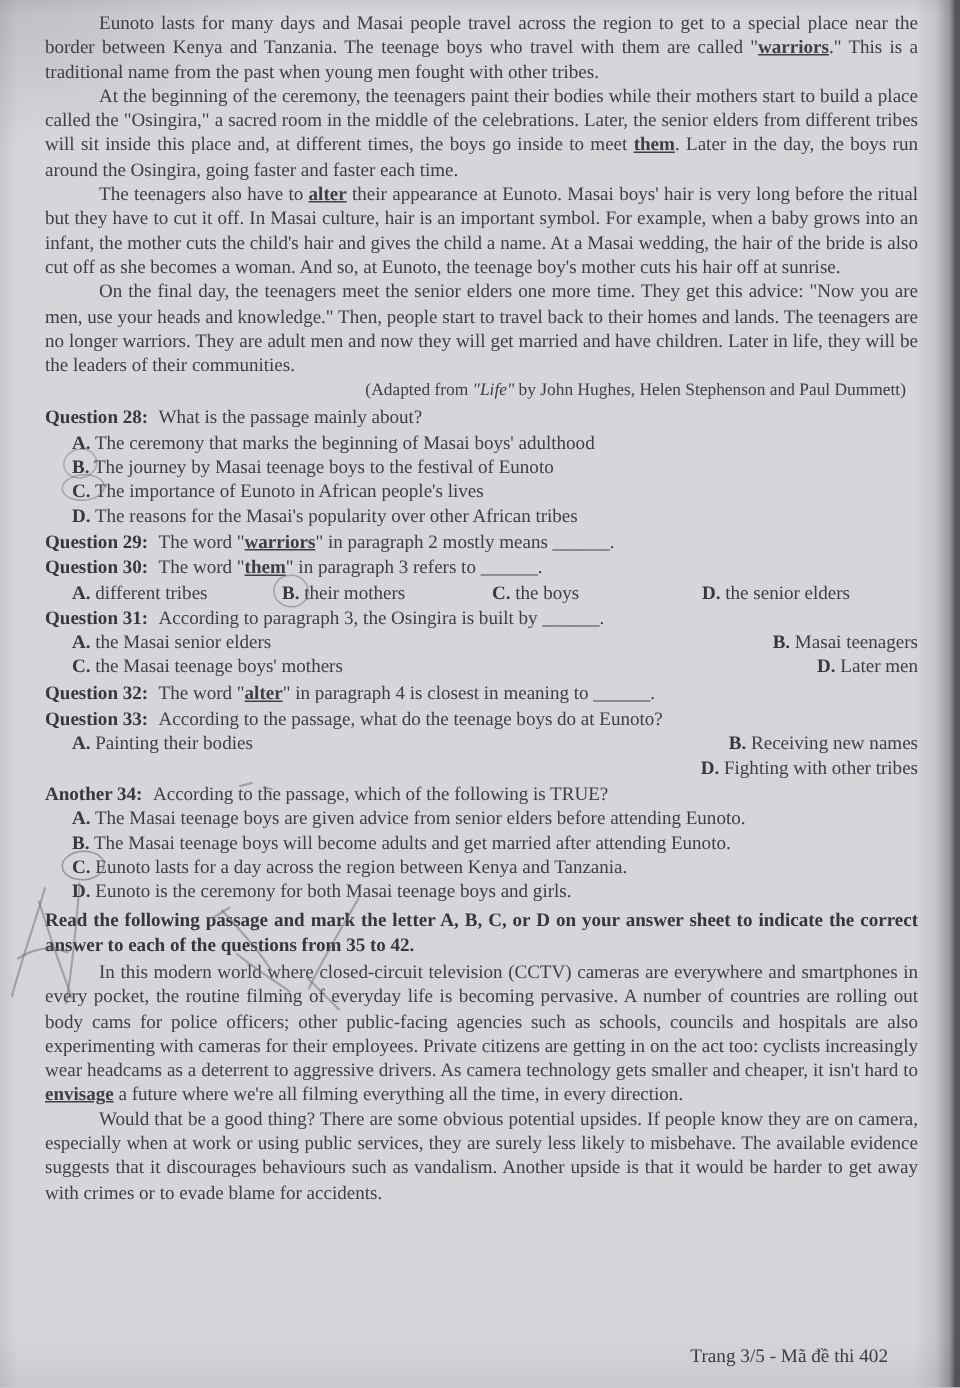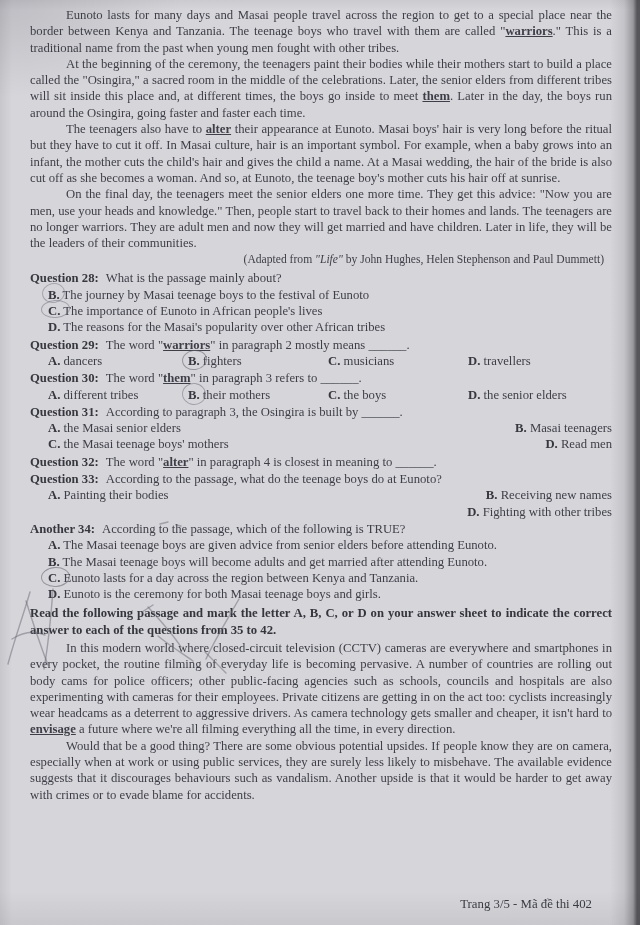--- a/index.html
+++ b/index.html
@@ -66,54 +66,49 @@
     <p class="para"><span>At the beginning of the ceremony, the teenagers paint their bodies while their mothers start to build a place called the "Osingira," a sacred room in the middle of the celebrations. Later, the senior elders from different tribes will sit inside this place and, at different times, the boys go inside to meet </span><span class="bu">them</span><span>. Later in the day, the boys run around the Osingira, going faster and faster each time.</span></p>
 
     <p class="para"><span>The teenagers also have to </span><span class="bu">alter</span><span> their appearance at Eunoto. Masai boys' hair is very long before the ritual but they have to cut it off. In Masai culture, hair is an important symbol. For example, when a baby grows into an infant, the mother cuts the child's hair and gives the child a name. At a Masai wedding, the hair of the bride is also cut off as she becomes a woman. And so, at Eunoto, the teenage boy's mother cuts his hair off at sunrise.</span></p>
 
     <p class="para"><span>On the final day, the teenagers meet the senior elders one more time. They get this advice: "Now you are men, use your heads and knowledge." Then, people start to travel back to their homes and lands. The teenagers are no longer warriors. They are adult men and now they will get married and have children. Later in life, they will be the leaders of their communities.</span></p>
 
     <p class="attribution"><span>(Adapted from </span><i>"Life"</i><span> by John Hughes, Helen Stephenson and Paul Dummett)</span></p>
 
     <div class="q">
       <p class="qstem"><b class="qlabel">Question 28:</b><span>What is the passage mainly about?</span></p>
+      <p class="opt"><b class="letter">A.</b> <span>The ceremony that marks the beginning of Masai boys' adulthood</span></p>
       <p class="opt"><b class="letter circ c-q28b">B.</b> <span>The journey by Masai teenage boys to the festival of Eunoto</span></p>
       <p class="opt"><b class="letter circ c-q28c">C.</b> <span>The importance of Eunoto in African people's lives</span></p>
       <p class="opt"><b class="letter">D.</b> <span>The reasons for the Masai's popularity over other African tribes</span></p>
     </div>
 
     <div class="q">
       <p class="qstem"><b class="qlabel">Question 29:</b><span>The word "</span><span class="bu">warriors</span><span>" in paragraph 2 mostly means ______.</span></p>
-      <div class="optrow cols4">
-        <span class="cell"><b class="letter">A.</b> <span>dancers</span></span>
-        <span class="cell"><b class="letter circ c-q29b">B.</b> <span>fighters</span></span>
-        <span class="cell"><b class="letter">C.</b> <span>musicians</span></span>
-        <span class="cell"><b class="letter">D.</b> <span>travellers</span></span>
-      </div>
     </div>
 
     <div class="q">
       <p class="qstem"><b class="qlabel">Question 30:</b><span>The word "</span><span class="bu">them</span><span>" in paragraph 3 refers to ______.</span></p>
       <div class="optrow cols4">
         <span class="cell"><b class="letter">A.</b> <span>different tribes</span></span>
         <span class="cell"><b class="letter circ c-q30b">B.</b> <span>their mothers</span></span>
         <span class="cell"><b class="letter">C.</b> <span>the boys</span></span>
         <span class="cell"><b class="letter">D.</b> <span>the senior elders</span></span>
       </div>
     </div>
 
     <div class="q">
       <p class="qstem"><b class="qlabel">Question 31:</b><span>According to paragraph 3, the Osingira is built by ______.</span></p>
       <div class="optrow cols2">
         <span class="cell"><b class="letter">A.</b> <span>the Masai senior elders</span></span>
         <span class="cell"><b class="letter">B.</b> <span>Masai teenagers</span></span>
       </div>
       <div class="optrow cols2">
         <span class="cell"><b class="letter">C.</b> <span>the Masai teenage boys' mothers</span></span>
-        <span class="cell"><b class="letter">D.</b> <span>Read men</span></span>
+        <span class="cell"><b class="letter">D.</b> <span>Later men</span></span>
       </div>
     </div>
 
     <div class="q">
       <p class="qstem"><b class="qlabel">Question 32:</b><span>The word "</span><span class="bu">alter</span><span>" in paragraph 4 is closest in meaning to ______.</span></p>
     </div>
 
     <div class="q">
       <p class="qstem"><b class="qlabel">Question 33:</b><span>According to the passage, what do the teenage boys do at Eunoto?</span></p>
       <div class="optrow cols2">

